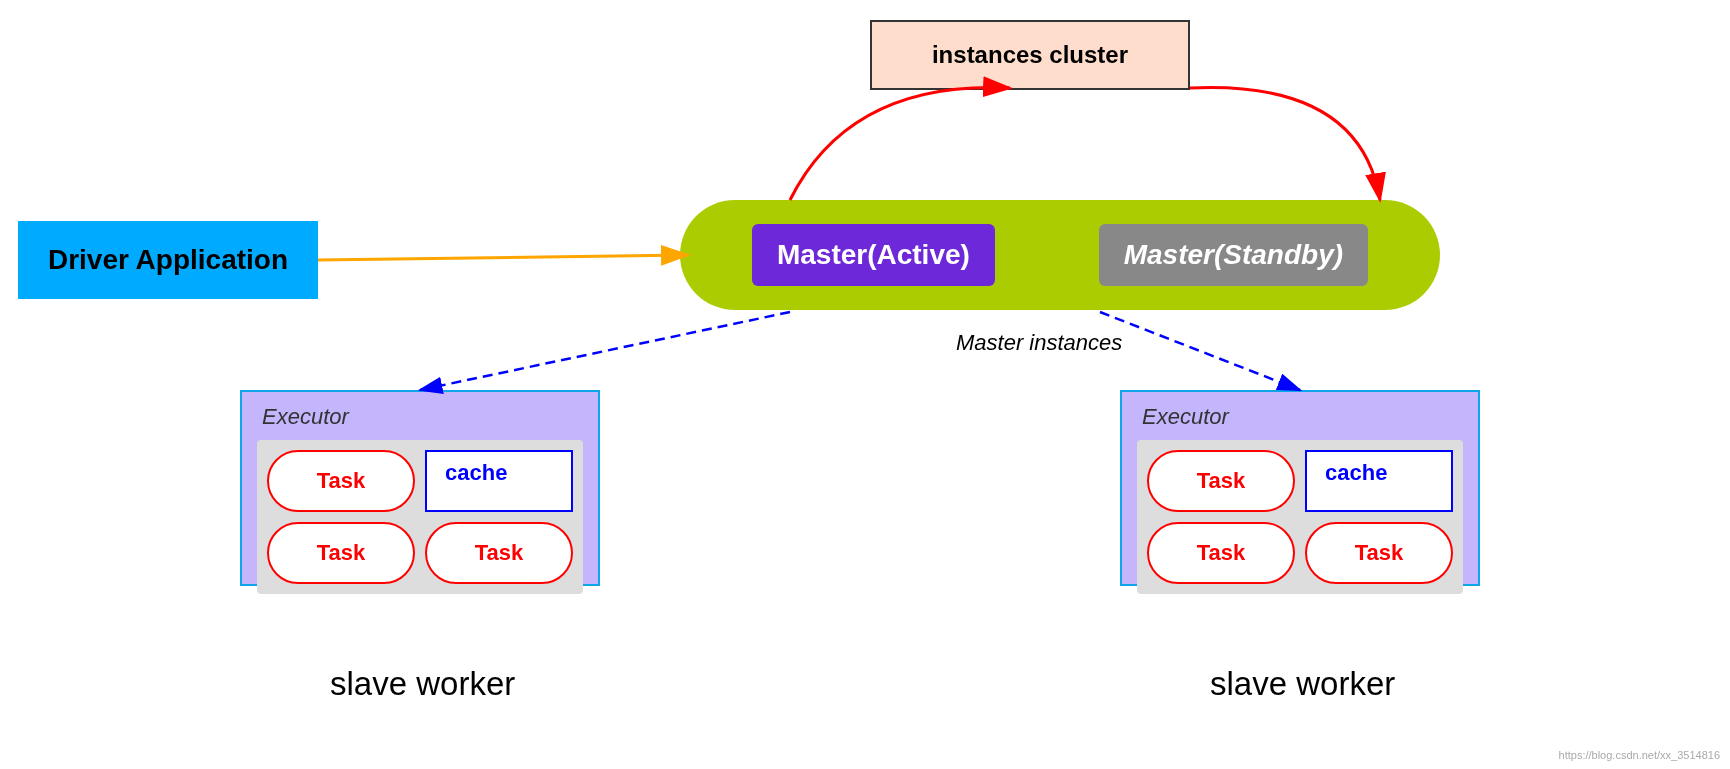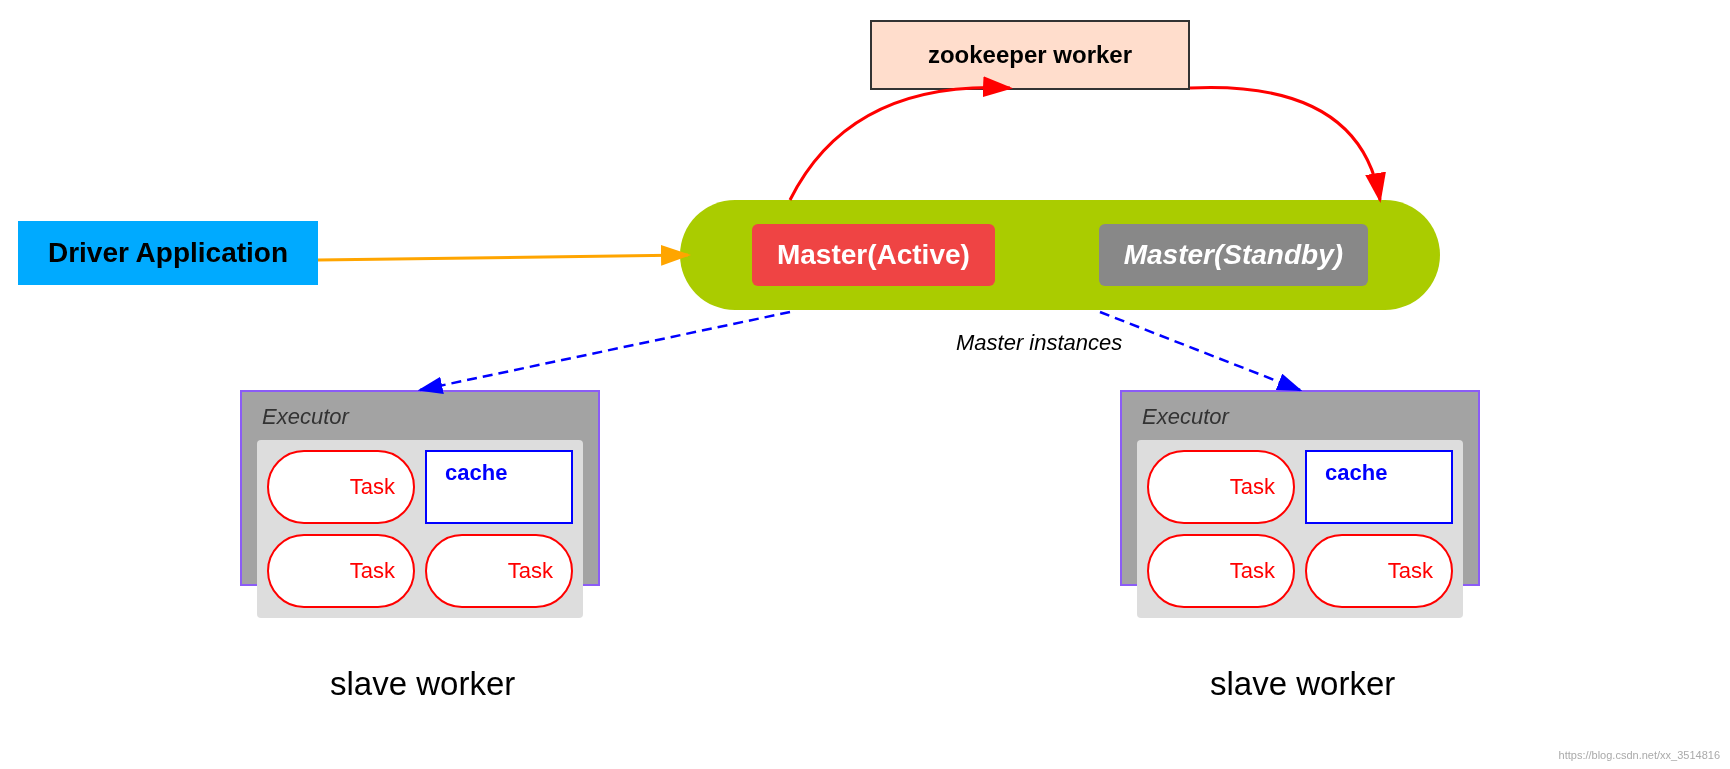--- a/index.html
+++ b/index.html
@@ -15,21 +15,21 @@
       position: relative;
       width: 1730px;
       height: 769px;
     }
     
     .driver-app {
       position: absolute;
       left: 18px;
       top: 221px;
       width: 300px;
-      height: 64px;
+      height: 78px;
       background: #00aaff;
       display: flex;
       align-items: center;
       justify-content: center;
       font-size: 28px;
       font-weight: bold;
       color: #000;
     }
     
     .master-container {
@@ -39,21 +39,21 @@
       width: 760px;
       height: 110px;
       background: #aacc00;
       border-radius: 55px;
       display: flex;
       align-items: center;
       justify-content: space-around;
       padding: 10px 20px;
     }
     .master-active {
-      background: #ef4444;
+      background: #6d28d9;
       color: #fff;
       font-size: 28px;
       font-weight: bold;
       padding: 15px 25px;
       border-radius: 6px;
     }
     .master-standby {
       background: #888888;
       color: #fff;
       font-size: 28px;
@@ -85,22 +85,22 @@
       top: 330px;
       font-size: 22px;
       color: #000;
       font-style: italic;
     }
     
     .slave-box {
       position: absolute;
       width: 360px;
       height: 196px;
-      border: 2px solid #8b5cf6;
-      background: #a3a3a3;
+      border: 2px solid #0ea5e9;
+      background: #c4b5fd;
     }
     .slave-box-left {
       left: 240px;
       top: 390px;
     }
     .slave-box-right {
       left: 1120px;
       top: 390px;
     }
     .executor-label {
@@ -117,23 +117,23 @@
       display: grid;
       grid-template-columns: 1fr 1fr;
       gap: 10px;
     }
     .task-oval {
       border: 2px solid red;
       border-radius: 50px;
       background: #fff;
       color: red;
       font-size: 22px;
-      font-weight: normal;
-      text-align: right;
-      padding: 22px 18px;
+      font-weight: bold;
+      text-align: center;
+      padding: 16px 18px;
     }
     .cache-box {
       border: 2px solid blue;
       background: #fff;
       color: blue;
       font-size: 22px;
       font-weight: bold;
       text-align: left;
       padding: 8px 18px;
     }
@@ -172,21 +172,21 @@
 </head>
 <body>
 
 <div class="diagram-container">
 
   <div class="driver-app">
     <span>Driver Application</span>
   </div>
 
   <div class="zookeeper">
-    <span>zookeeper worker</span>
+    <span>instances cluster</span>
   </div>
 
   <div class="master-container">
     <div class="master-active">
       <span>Master(Active)</span>
     </div>
     <div class="master-standby">
       <span>Master(Standby)</span>
     </div>
   </div>

